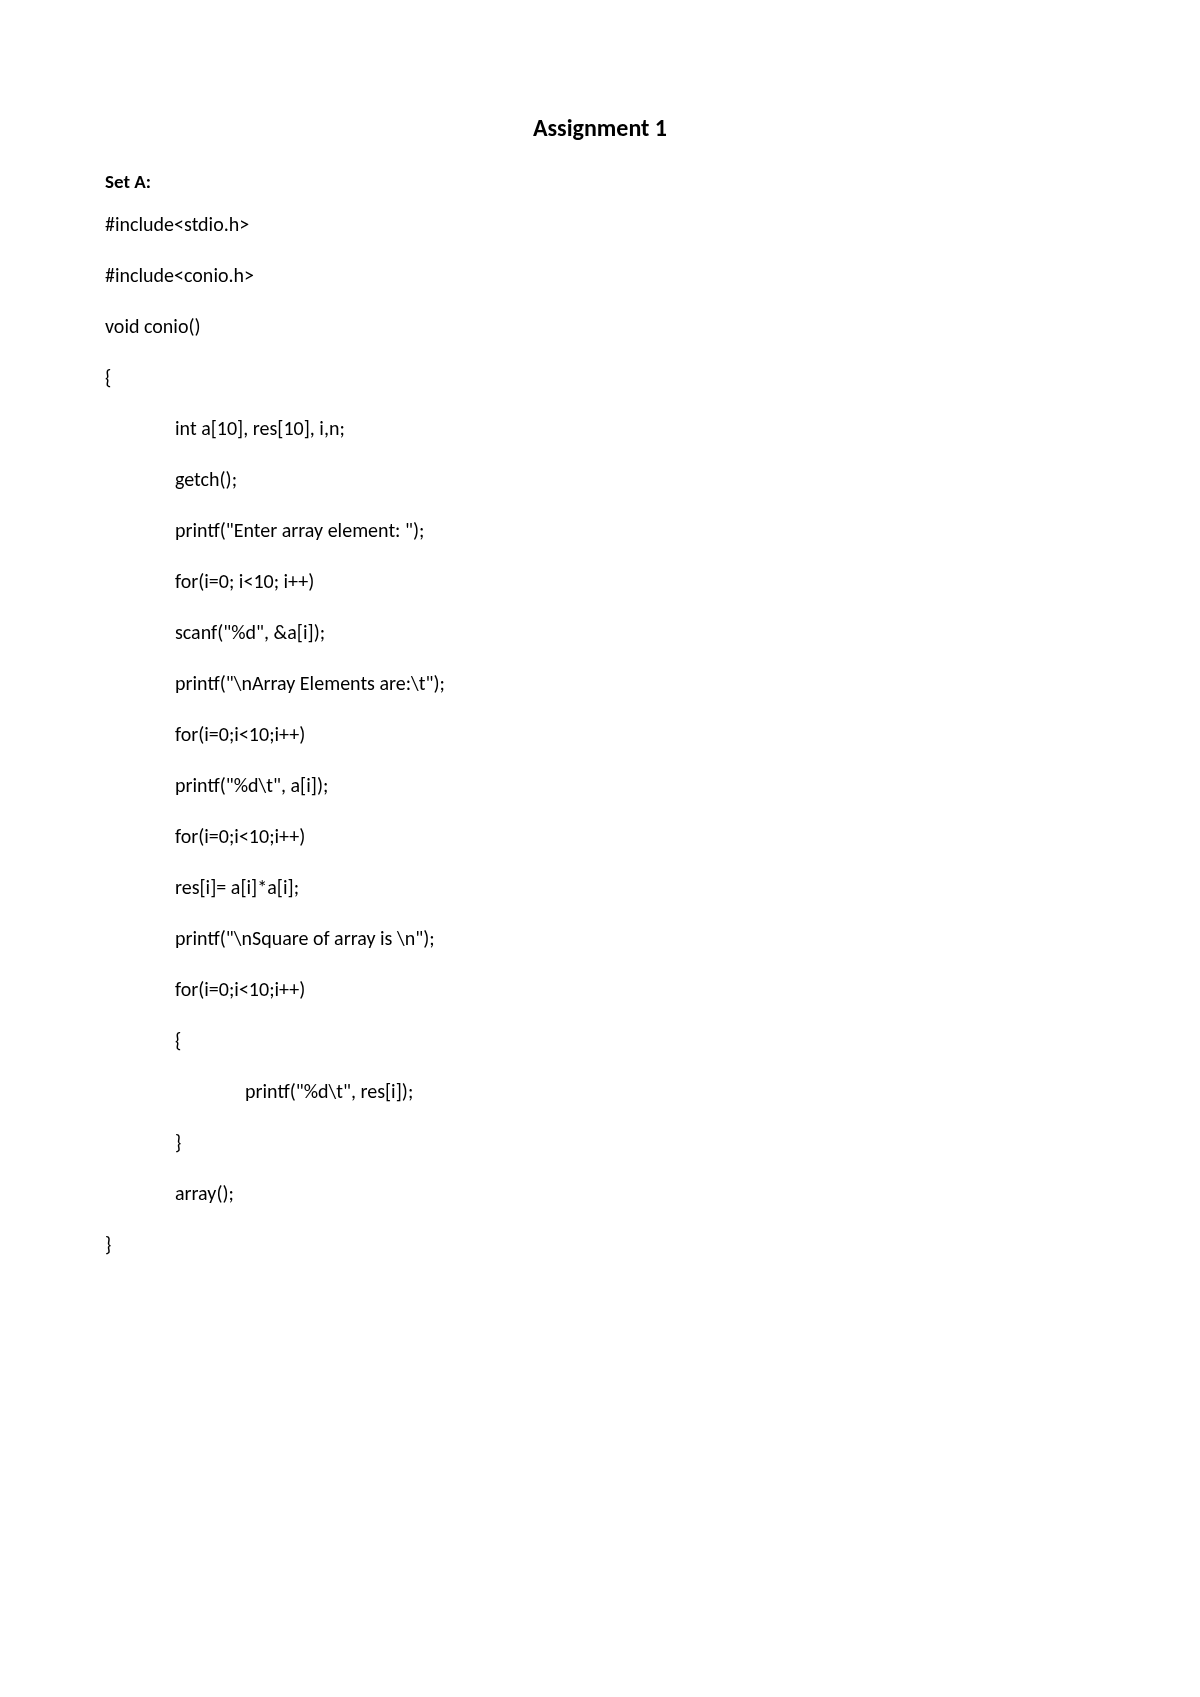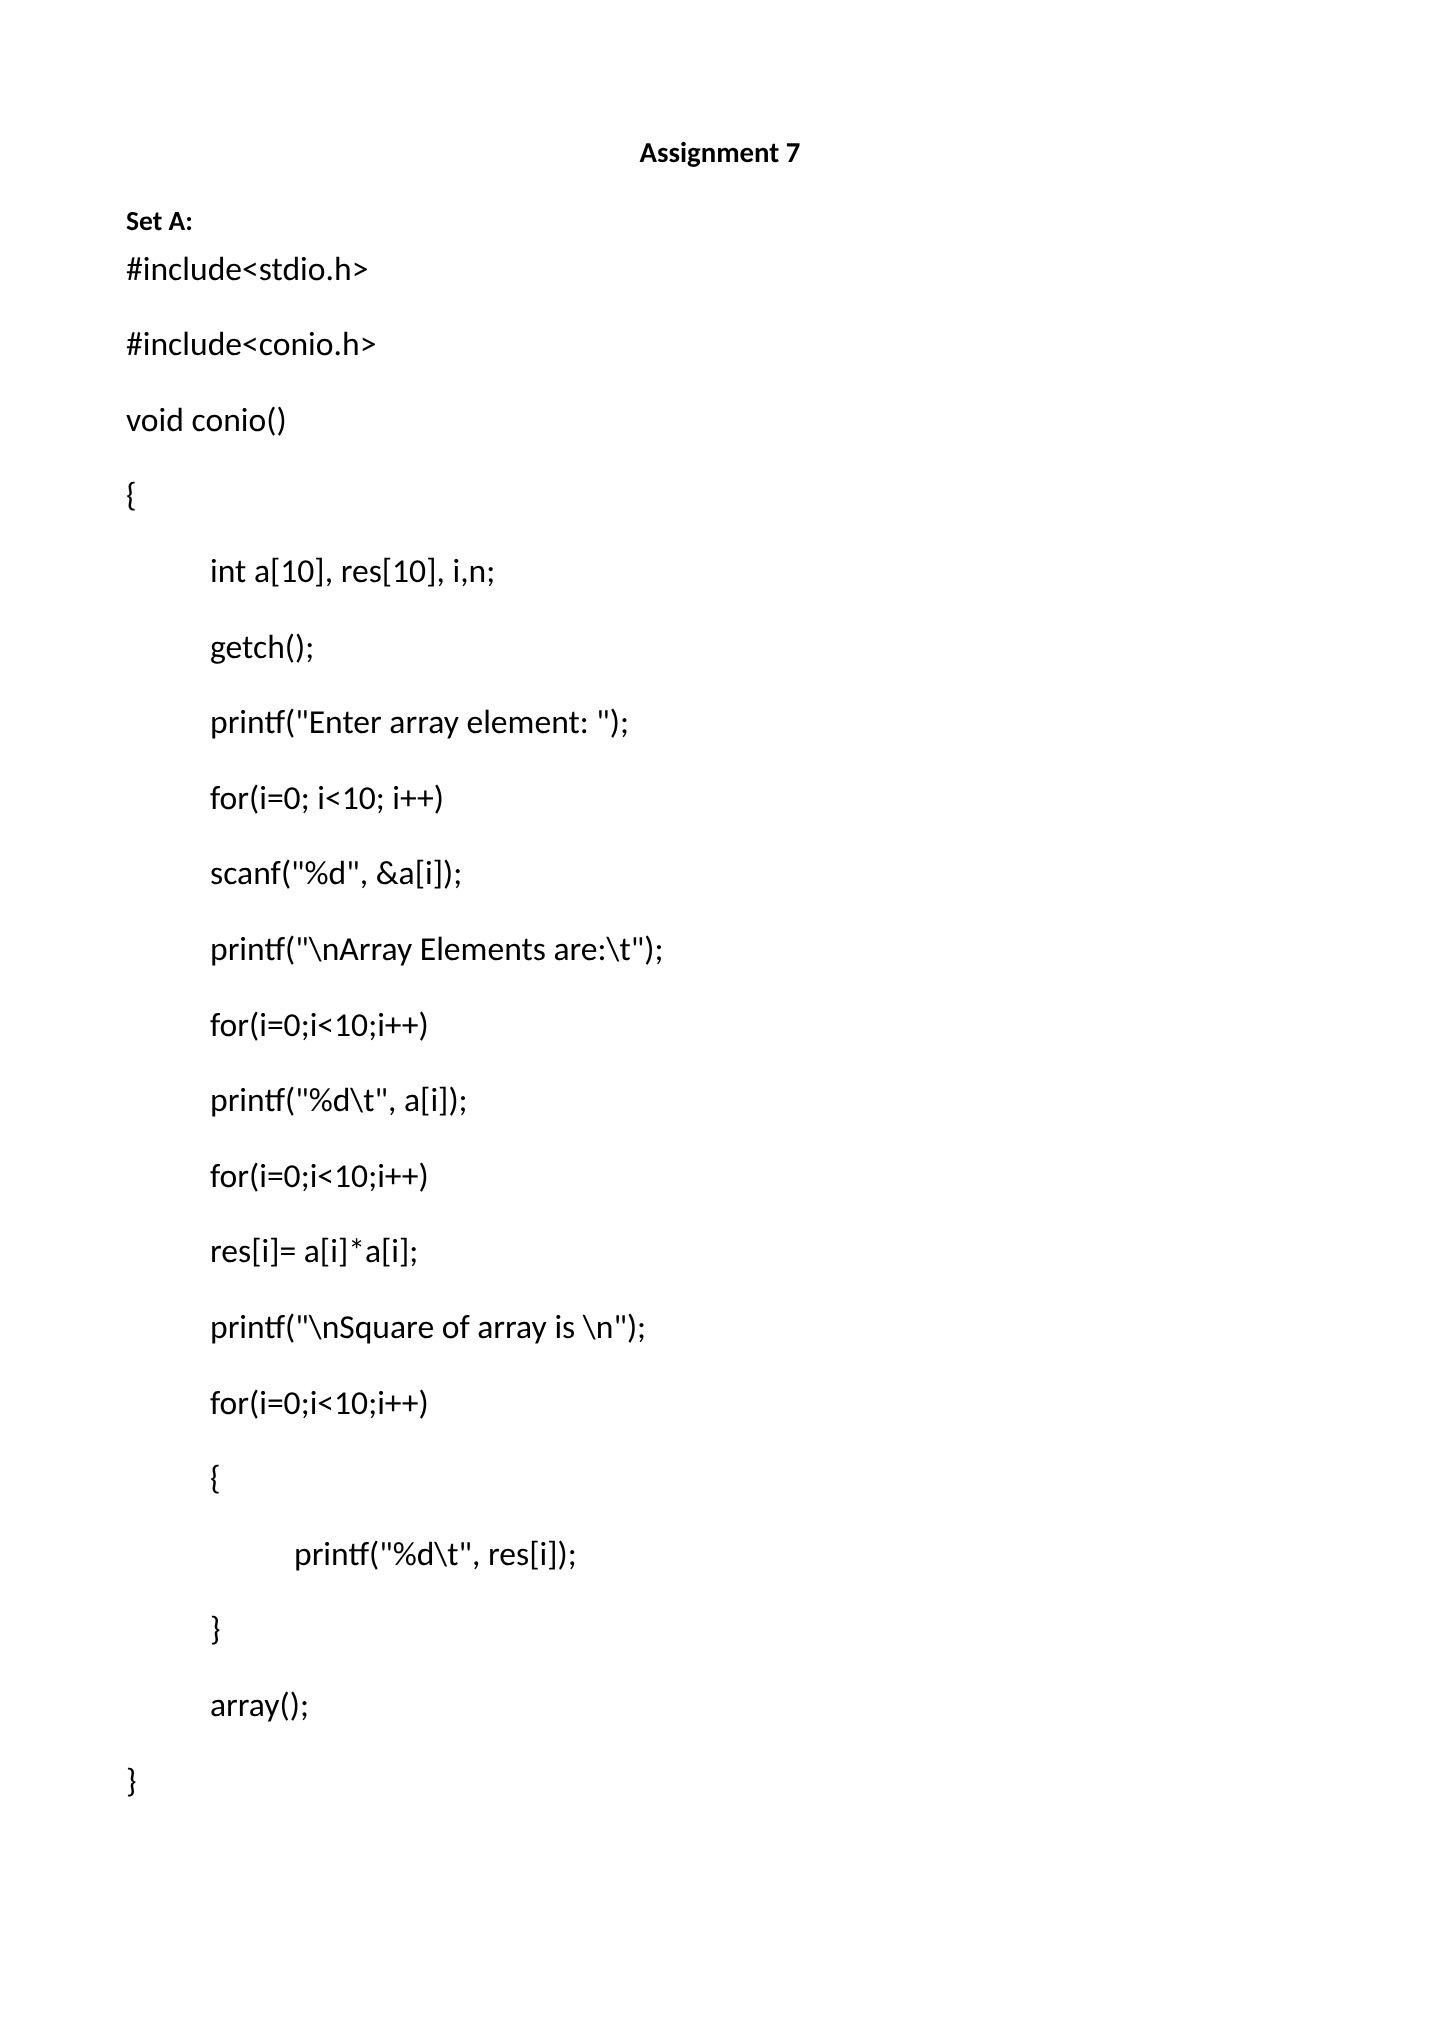--- a/index.html
+++ b/index.html
@@ -18,39 +18,40 @@
       line-height: 1.5;
     }
     .doc-title {
       text-align: center;
       font-weight: bold;
       font-size: 24px;
       margin-bottom: 22px;
     }
     .set-label {
       font-weight: bold;
-      font-size: 23px;
+      font-size: 19px;
+      margin-bottom: 12px;
     }
     .code-line {
-      font-size: 28px;
+      font-size: 20px;
       margin-bottom: 21px;
       white-space: pre;
     }
     .indent-1 {
       padding-left: 70px;
       margin-top: 20px;
     }
     .indent-2 {
       padding-left: 140px;
     }
   </style>
 </head>
 <body>
 
-<div class="doc-title">Assignment 7</div>
+<div class="doc-title">Assignment 1</div>
 
 <div class="set-label">Set A:</div>
 
 <div class="code-line">#include&lt;stdio.h&gt;</div>
 <div class="code-line">#include&lt;conio.h&gt;</div>
 <div class="code-line">void conio()</div>
 <div class="code-line">{</div>
 <div class="code-line indent-1">int a[10], res[10], i,n;</div>
 <div class="code-line indent-1">getch();</div>
 <div class="code-line indent-1">printf("Enter array element: ");</div>

